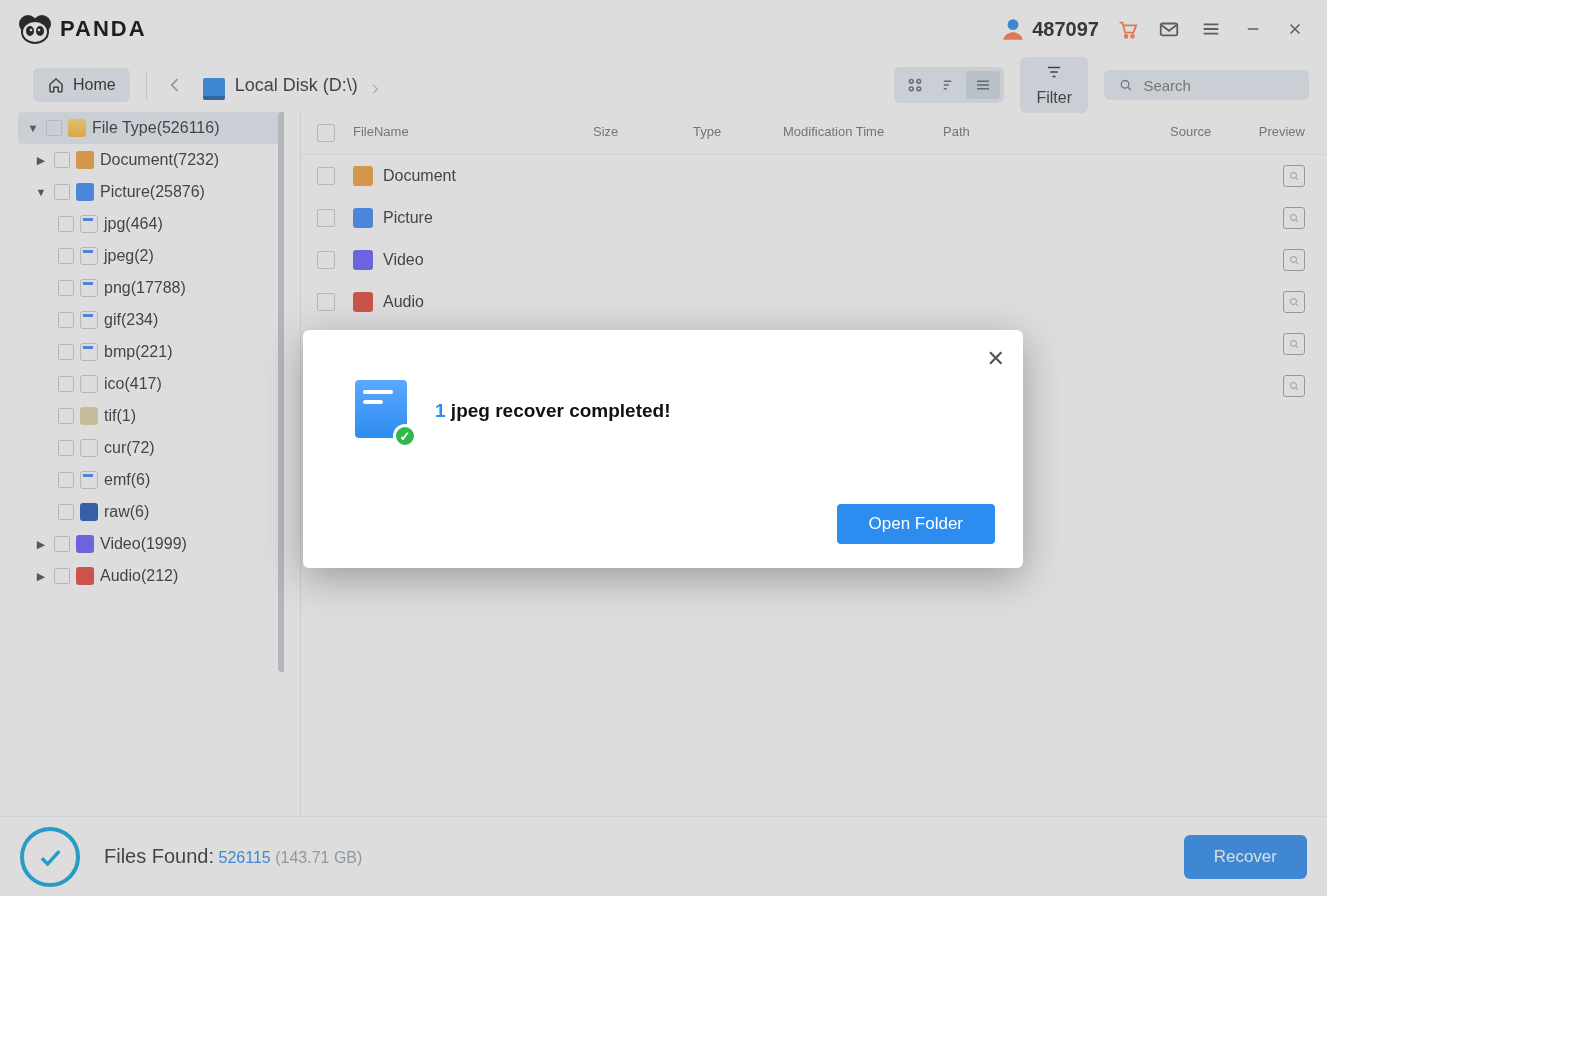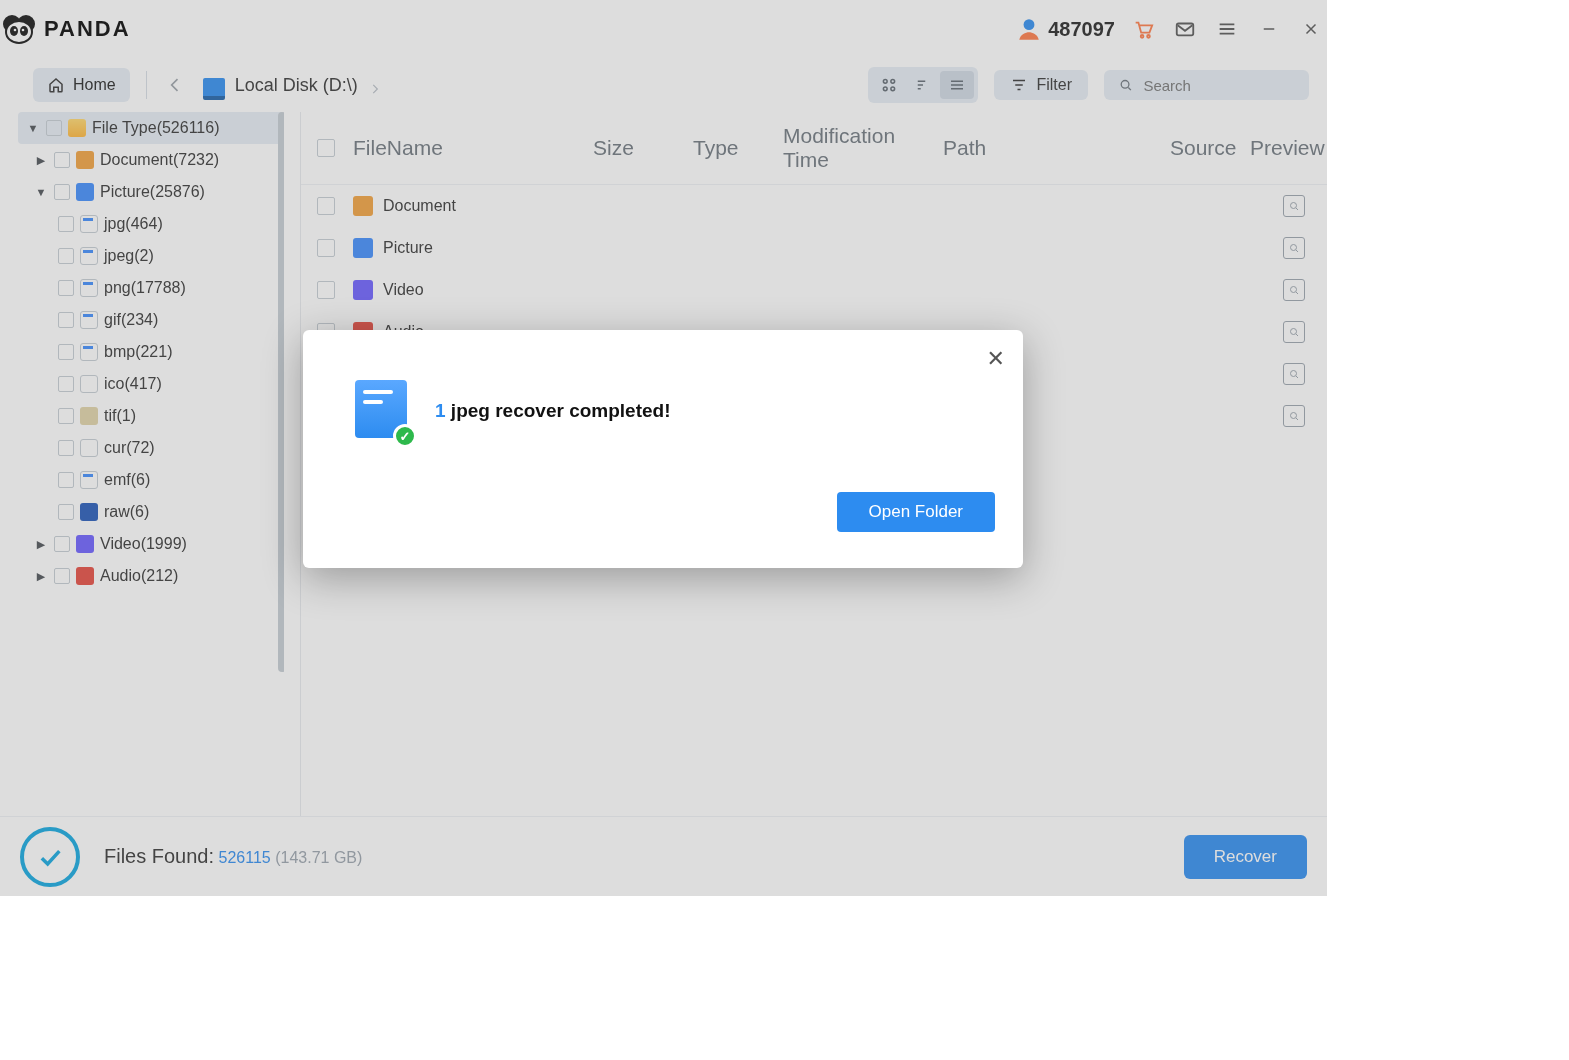--- a/index.html
+++ b/index.html
@@ -1,36 +1,36 @@
 <!DOCTYPE html>
 <html><head>
 <meta charset="utf-8">
 <style>
 * { box-sizing: border-box; margin: 0; padding: 0; font-family: "Segoe UI", Arial, sans-serif; }
 html, body { width: 1569px; height: 1060px; overflow: hidden; background: #fff; }
 
 .app { position: relative; width: 1327px; height: 896px; margin: 0; background: #fff; }
 .scrim { position: absolute; inset: 0; background: rgba(120,120,120,0.25); z-index: 40; pointer-events: none; }
 
-.titlebar { display: flex; align-items: center; height: 58px; padding: 0 2px; gap: 14px; }
+.titlebar { display: flex; align-items: center; height: 58px; padding: 0 18px; gap: 14px; }
 .logo { display: flex; align-items: center; gap: 8px; font-weight: 800; font-size: 22px; letter-spacing: 2px; }
 .spacer { flex: 1; }
 .tb-ic { width: 28px; height: 28px; display: flex; align-items: center; justify-content: center; color: #555; }
 .tb-user { display: flex; align-items: center; gap: 6px; font-weight: 700; font-size: 20px; color: #222; }
 
 .toolbar { display: flex; align-items: center; height: 54px; padding: 0 18px; gap: 16px; margin-left: 15px; }
 .home-btn { display: flex; align-items: center; gap: 8px; background: #e6edf4; border-radius: 6px; padding: 8px 14px; font-size: 16px; color: #222; cursor: pointer; }
 .nav-back { width: 24px; height: 24px; display:flex; align-items:center; justify-content:center; color:#9aa1a8; }
 .crumb { display:flex; align-items:flex-end; gap:10px; font-size:18px; color:#333; }
 .disk-ic { width:22px; height:18px; background:#2d8cf0; border-radius:2px 2px 0 0; position:relative; }
 .disk-ic:after { content:""; position:absolute; left:0; right:0; bottom:-4px; height:4px; background:#1a5fa8; border-radius:0 0 2px 2px; }
 .view-group { display:flex; gap:0; background:#e6edf4; border-radius:6px; padding:4px; }
 .view-btn { width:34px; height:28px; display:flex; align-items:center; justify-content:center; color:#5e6770; border-radius:4px; }
 .view-btn.active { background:#cfd8e3; }
-.filter-btn { display:flex; align-items:center; gap:8px; background:#e6edf4; border-radius:6px; padding:6px 16px; font-size:16px; color:#333; cursor:pointer; }
+.filter-btn { display:flex; align-items:center; gap:8px; background:#e6edf4; border-radius:6px; padding:6px 16px; font-size:16px; color:#333; cursor:pointer;flex-direction:column; }
 .search-box { display:flex; align-items:center; gap:10px; background:#e6edf4; border-radius:6px; padding:6px 14px; width:205px; }
 .search-box input { border:none; background:transparent; outline:none; font-size:15px; color:#555; width:100%; }
 
 .main { display:flex; height: calc(896px - 58px - 54px - 80px); }
 .sidebar { width:300px; padding:0 16px 0 18px; }
 .tabs { display:flex; background:#e6edf4; border-radius:6px; padding:4px; margin-bottom:18px; }
 .tab { flex:1; text-align:center; padding:8px 4px; font-size:15px; color:#47505a; cursor:pointer; border-radius:4px; }
 .tab.active { background:#fff; }
 .tree { position:relative; height:600px; overflow:hidden; }
 .tree-scroll { position:absolute; right:-2px; top:0; width:8px; height:600px; background:transparent; }
@@ -48,21 +48,21 @@
 .ic.filep { background:#fff; border:1.5px solid #c5ccd3; position:relative; }
 .ic.filep:after{content:"";position:absolute;left:2px;top:2px;width:10px;height:3px;background:#3d8bfd;}
 .ic.fileg { background:#e0d3a7; }
 .ic.raw { background:#2057b8; }
 .ic.svg { background:conic-gradient(#1fb6ff,#3d8bfd,#1fb6ff); border-radius:50%; }
 .lvl1 { padding-left:16px; }
 .lvl2 { padding-left:40px; }
 .node.root { background:#e6edf4; border-radius:4px; padding-left:8px; padding-right:8px; }
 
 .content { flex:1; border-left:1px solid #e7eaee; }
-.thead { display:flex; align-items:center; padding:12px 22px 12px 16px; font-size:21px; color:#6c757d; border-bottom:1px solid #eef1f4;}
+.thead { display:flex; align-items:flex-start; padding:12px 22px 12px 16px; font-size:13px; color:#6c757d; border-bottom:1px solid #eef1f4;}
 .thead .cb, .row .cb { width:18px; height:18px; border:1.5px solid #c5ccd3; border-radius:2px; margin-right:18px; flex-shrink:0; }
 .col-name { width:240px; }
 .col-size { width:100px; }
 .col-type { width:90px; }
 .col-mod  { width:160px; }
 .col-path { flex:1; }
 .col-src  { width:80px; }
 .col-prev { width:55px; text-align:right; }
 .row { display:flex; align-items:center; padding:10px 22px 10px 16px; font-size:16px; color:#333; }
 .row .ic { width:20px; height:20px; border-radius:3px; margin-right:10px; }
@@ -78,21 +78,21 @@
 .modal { position:absolute; left:303px; top:330px; width:720px; height:238px; background:#fff; border-radius:6px; box-shadow:0 10px 40px rgba(0,0,0,0.3); z-index:50; padding:24px 28px; }
 .modal-close { position:absolute; right:18px; top:16px; font-size:22px; color:#555; cursor:pointer; }
 .modal-body { display:flex; align-items:center; gap:24px; margin-top:26px; margin-left:24px;}
 .modal-ic { position:relative; width:56px; height:62px; }
 .modal-ic .sheet { width:52px; height:58px; background:linear-gradient(#5aa8ff,#2d8cf0); border-radius:4px; position:relative; }
 .modal-ic .sheet:before{content:"";position:absolute;left:8px;top:10px;width:30px;height:4px;background:#fff;border-radius:2px;}
 .modal-ic .sheet:after{content:"";position:absolute;left:8px;top:20px;width:20px;height:4px;background:#fff;border-radius:2px;}
 .modal-ic .badge { position:absolute; right:-6px; bottom:-6px; width:24px; height:24px; background:#2eb94c; border-radius:50%; border:3px solid #fff; display:flex; align-items:center; justify-content:center; color:#fff; font-size:13px; font-weight:700;}
 .modal-msg { font-size:19px; font-weight:700; color:#111; }
 .modal-msg .n { color:#2d8cf0; }
-.modal-btn { position:absolute; right:28px; bottom:36px; background:#2d8cf0; color:#fff; padding:10px 32px; border-radius:4px; font-size:17px; cursor:pointer; }
+.modal-btn { position:absolute; right:28px; bottom:24px; background:#2d8cf0; color:#fff; padding:10px 32px; border-radius:4px; font-size:17px; cursor:pointer; }
 
 svg { display:block; }
 </style>
 </head>
 <body>
 
 <div class="app">
 
   <div class="titlebar">
     <div class="logo">

